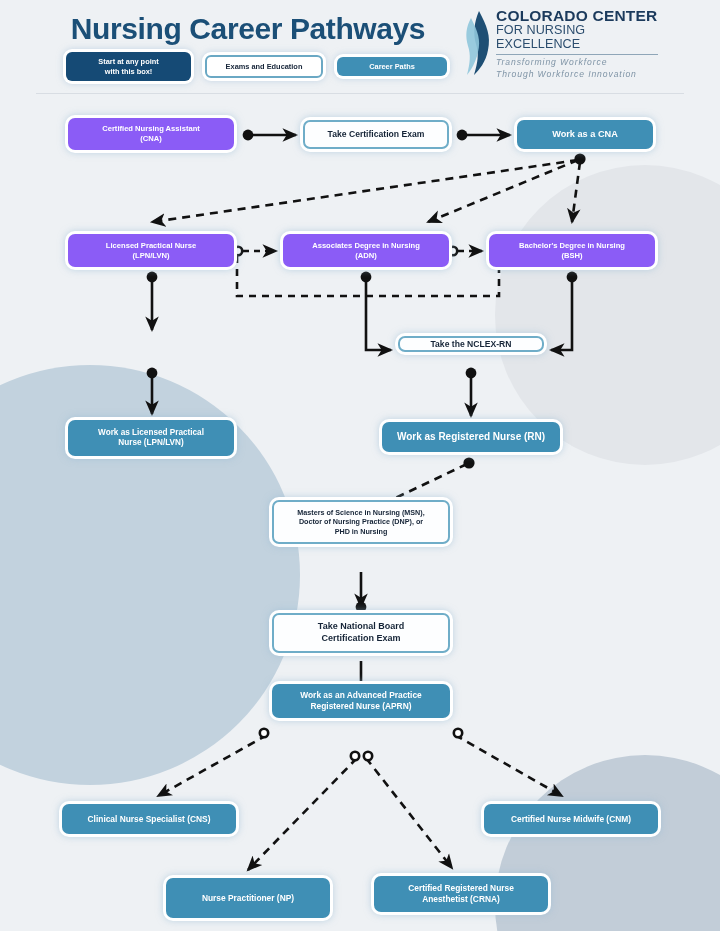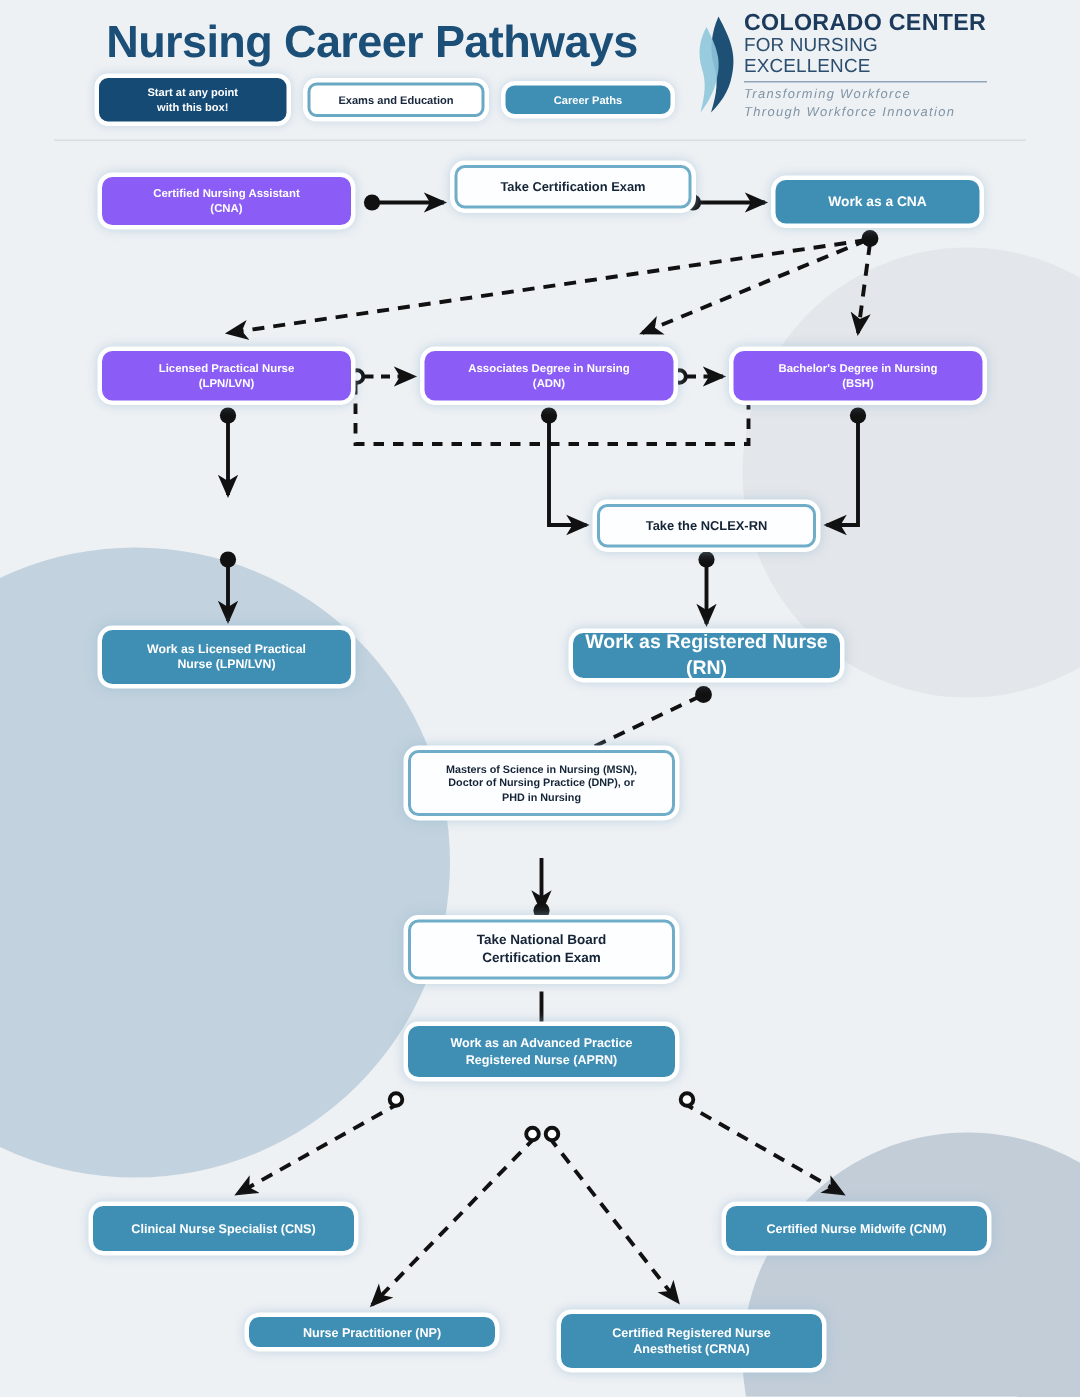--- a/index.html
+++ b/index.html
@@ -151,34 +151,34 @@
       <circle cx="238" cy="251" r="4.2"></circle>
       <circle cx="453" cy="251" r="4.2"></circle>
       <circle cx="264" cy="733" r="4.2"></circle>
       <circle cx="458" cy="733" r="4.2"></circle>
       <circle cx="355" cy="756" r="4.2"></circle>
       <circle cx="368" cy="756" r="4.2"></circle>
     </g>
   </svg>
 
   <div class="node n-navy" id="n-cna" style="left: 68px; top: 118px; width: 166px; height: 32px; font-size: 7.6px;">Certified Nursing Assistant<br>(CNA)</div>
-  <div class="node n-exam" id="n-cert-exam" style="left: 303px; top: 110px; width: 158px; height: 29px; font-size: 8.6px;">Take Certification Exam</div>
+  <div class="node n-exam" id="n-cert-exam" style="left: 303px; top: 120px; width: 146px; height: 29px; font-size: 8.6px;">Take Certification Exam</div>
   <div class="node n-blue" id="n-work-cna" style="left: 517px; top: 120px; width: 136px; height: 29px; font-size: 9.2px;">Work as a CNA</div>
 
   <div class="node n-navy" id="n-lpn" style="left: 68px; top: 234px; width: 166px; height: 33px; font-size: 7.6px;">Licensed Practical Nurse<br>(LPN/LVN)</div>
   <div class="node n-navy" id="n-adn" style="left: 283px; top: 234px; width: 166px; height: 33px; font-size: 7.6px;">Associates Degree in Nursing<br>(ADN)</div>
   <div class="node n-navy" id="n-bsn" style="left: 489px; top: 234px; width: 166px; height: 33px; font-size: 7.6px;">Bachelor's Degree in Nursing<br>(BSH)</div>
 
-  <div class="node n-exam" id="n-nclex-rn" style="left: 398px; top: 336px; width: 146px; height: 29px; font-size: 8.6px;">Take the NCLEX-RN</div>
+  <div class="node n-exam" id="n-nclex-rn" style="left: 398px; top: 336px; width: 146px; height: 16px; font-size: 8.6px;">Take the NCLEX-RN</div>
 
   <div class="node n-blue" id="n-work-lpn" style="left: 68px; top: 420px; width: 166px; height: 36px; font-size: 8.2px;">Work as Licensed Practical<br>Nurse (LPN/LVN)</div>
-  <div class="node n-blue" id="n-work-rn" style="left: 382px; top: 422px; width: 178px; height: 30px; font-size: 13px;">Work as Registered Nurse (RN)</div>
+  <div class="node n-blue" id="n-work-rn" style="left: 382px; top: 422px; width: 178px; height: 30px; font-size: 10px;">Work as Registered Nurse (RN)</div>
 
   <div class="node n-exam" id="n-grad" style="left: 272px; top: 500px; width: 178px; height: 44px; font-size: 7.2px;">Masters of Science in Nursing (MSN),<br>Doctor of Nursing Practice (DNP), or<br>PHD in Nursing</div>
   <div class="node n-exam" id="n-board-exam" style="left: 272px; top: 613px; width: 178px; height: 40px; font-size: 9px;">Take National Board<br>Certification Exam</div>
   <div class="node n-blue" id="n-aprn" style="left: 272px; top: 684px; width: 178px; height: 34px; font-size: 8.4px;">Work as an Advanced Practice<br>Registered Nurse (APRN)</div>
 
   <div class="node n-blue" id="n-cns" style="left: 62px; top: 804px; width: 174px; height: 30px; font-size: 8.4px;">Clinical Nurse Specialist (CNS)</div>
   <div class="node n-blue" id="n-cnm" style="left: 484px; top: 804px; width: 174px; height: 30px; font-size: 8.4px;">Certified Nurse Midwife (CNM)</div>
-  <div class="node n-blue" id="n-np" style="left: 166px; top: 878px; width: 164px; height: 20px; font-size: 8.4px;">Nurse Practitioner (NP)</div>
+  <div class="node n-blue" id="n-np" style="left: 166px; top: 878px; width: 164px; height: 40px; font-size: 8.4px;">Nurse Practitioner (NP)</div>
   <div class="node n-blue" id="n-crna" style="left: 374px; top: 876px; width: 174px; height: 36px; font-size: 8.4px;">Certified Registered Nurse<br>Anesthetist (CRNA)</div>
 
 </div>
 
 </body></html>

